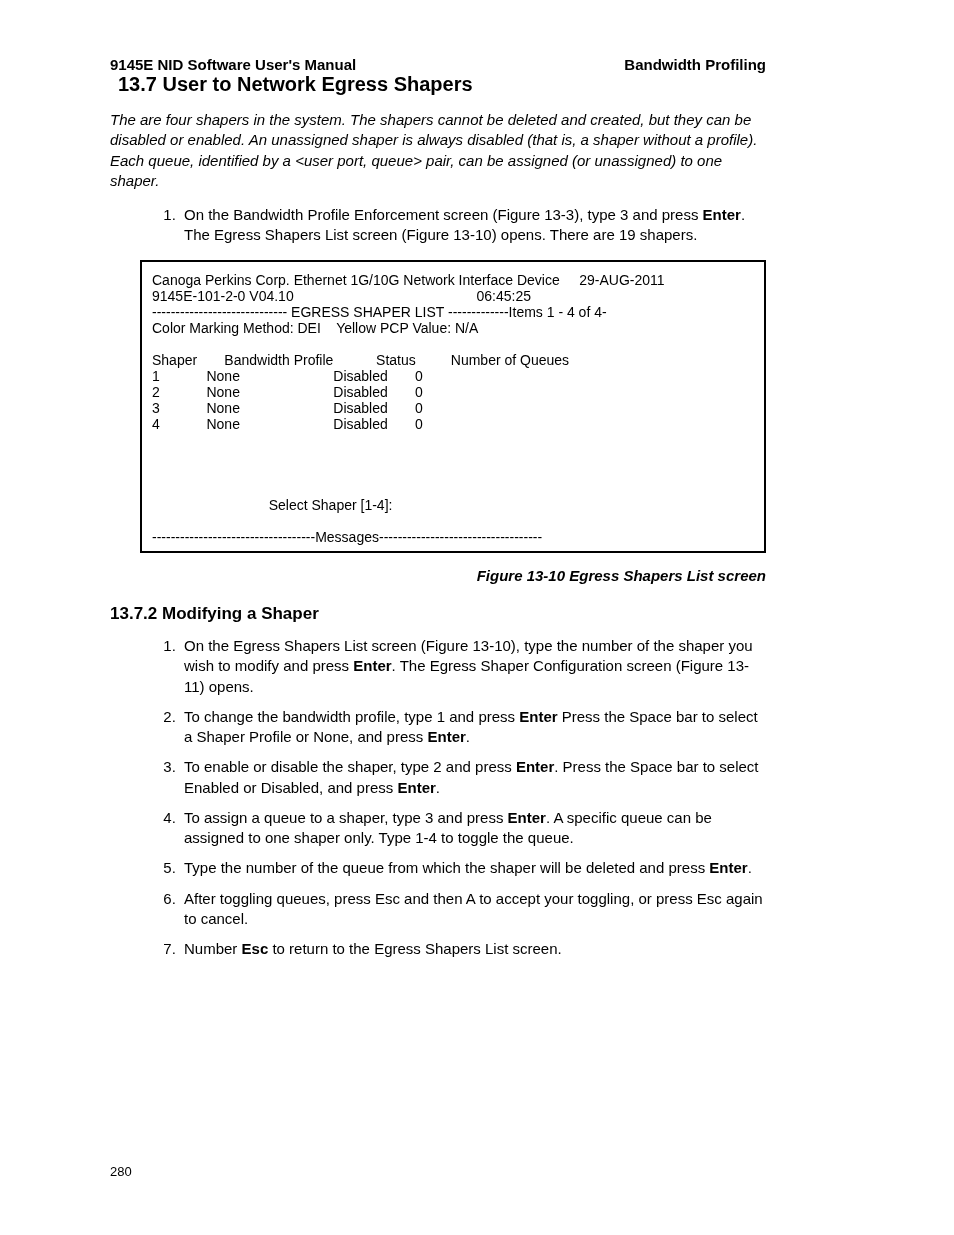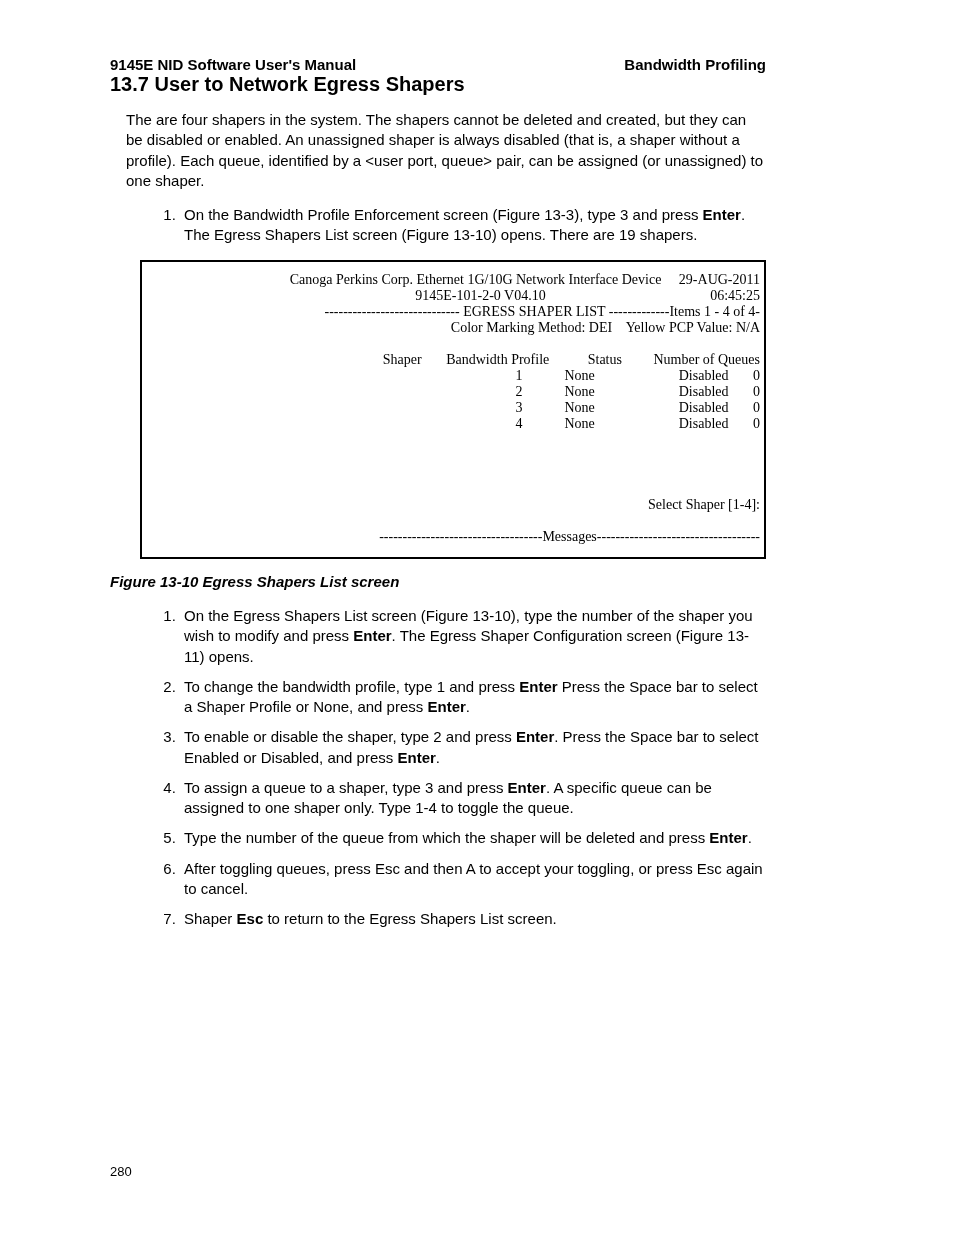--- a/index.html
+++ b/index.html
@@ -25,55 +25,55 @@
   }
   .hdr-sub {
     text-align: right;
     font-size: 15px;
     margin-top: 2px;
     margin-bottom: 28px;
   }
   h1.sec {
     font-size: 20px;
     font-weight: bold;
-    margin: 0 0 14px 0;
+    margin: 0 0 14px 8px;
   }
   h2.sub {
     font-size: 17px;
     font-weight: bold;
     margin: 20px 0 10px 0;
   }
   p.body {
     font-size: 15px;
     line-height: 1.35;
-    margin: 0 0 14px 16px;
+    margin: 0 0 14px 0;
+    font-style: italic;
   }
   ol.steps {
     margin: 12px 0 14px 0;
     padding-left: 70px;
     font-size: 15px;
     line-height: 1.35;
   }
   ol.steps li {
     margin-bottom: 10px;
     padding-left: 4px;
   }
   .term-box {
     border: 2.5px solid #000;
     margin: 8px 0 14px 30px;
-    padding: 10px 4px 12px 10px;
-    font-family: Liberation Serif, serif;
+    padding: 10px 4px 6px 10px;
+    font-family: Liberation Sans, sans-serif;
     font-size: 14px;
     line-height: 1.15;
     white-space: pre;
     overflow: hidden;
-    text-align: right;
   }
   .fig-caption {
-    text-align: left;
+    text-align: right;
     font-weight: bold;
     font-style: italic;
     font-size: 15px;
     margin: 6px 0 16px 0;
   }
   .page-num {
     position: absolute;
     left: 110px;
     bottom: 56px;
     font-size: 13px;
@@ -115,20 +115,21 @@
 <span></span>
 <span></span>
 <span></span>
 <span>                              Select Shaper [1-4]:</span>
 <span></span>
 <span>-----------------------------------Messages-----------------------------------</span>
 <span></span></div>
 
   <div class="fig-caption">Figure 13-10  Egress Shapers List screen</div>
 
+  <h2 class="sub">13.7.2  Modifying a Shaper</h2>
 
   <ol class="steps">
     <li>
       <span>On the  Egress Shapers List screen (Figure 13-10), type the number of the shaper you wish to modify and press </span><b>Enter</b><span>. The Egress Shaper Configuration screen (Figure 13-11) opens.</span>
     </li>
     <li>
       <span>To change the bandwidth profile, type 1 and press </span><b>Enter</b><span>  Press the Space bar to select a Shaper Profile or None, and press </span><b>Enter</b><span>.</span>
     </li>
     <li>
       <span>To enable or disable the shaper, type 2 and press </span><b>Enter</b><span>. Press the Space bar to select Enabled or Disabled, and press </span><b>Enter</b><span>.</span>
@@ -136,18 +137,18 @@
     <li>
       <span>To assign a queue to a shaper, type 3 and press </span><b>Enter</b><span>. A specific queue can be assigned to one shaper only. Type 1-4 to toggle the queue.</span>
     </li>
     <li>
       <span>Type the number of the queue from which the shaper will be deleted and press </span><b>Enter</b><span>.</span>
     </li>
     <li>
       <span>After toggling queues, press Esc and then A to accept your toggling, or press Esc again to cancel.</span>
     </li>
     <li>
-      <span>Shaper </span><b>Esc</b><span> to return to the Egress Shapers List screen.</span>
+      <span>Number </span><b>Esc</b><span> to return to the Egress Shapers List screen.</span>
     </li>
   </ol>
 
   <div class="page-num">280</div>
 </div>
 
 </body></html>

